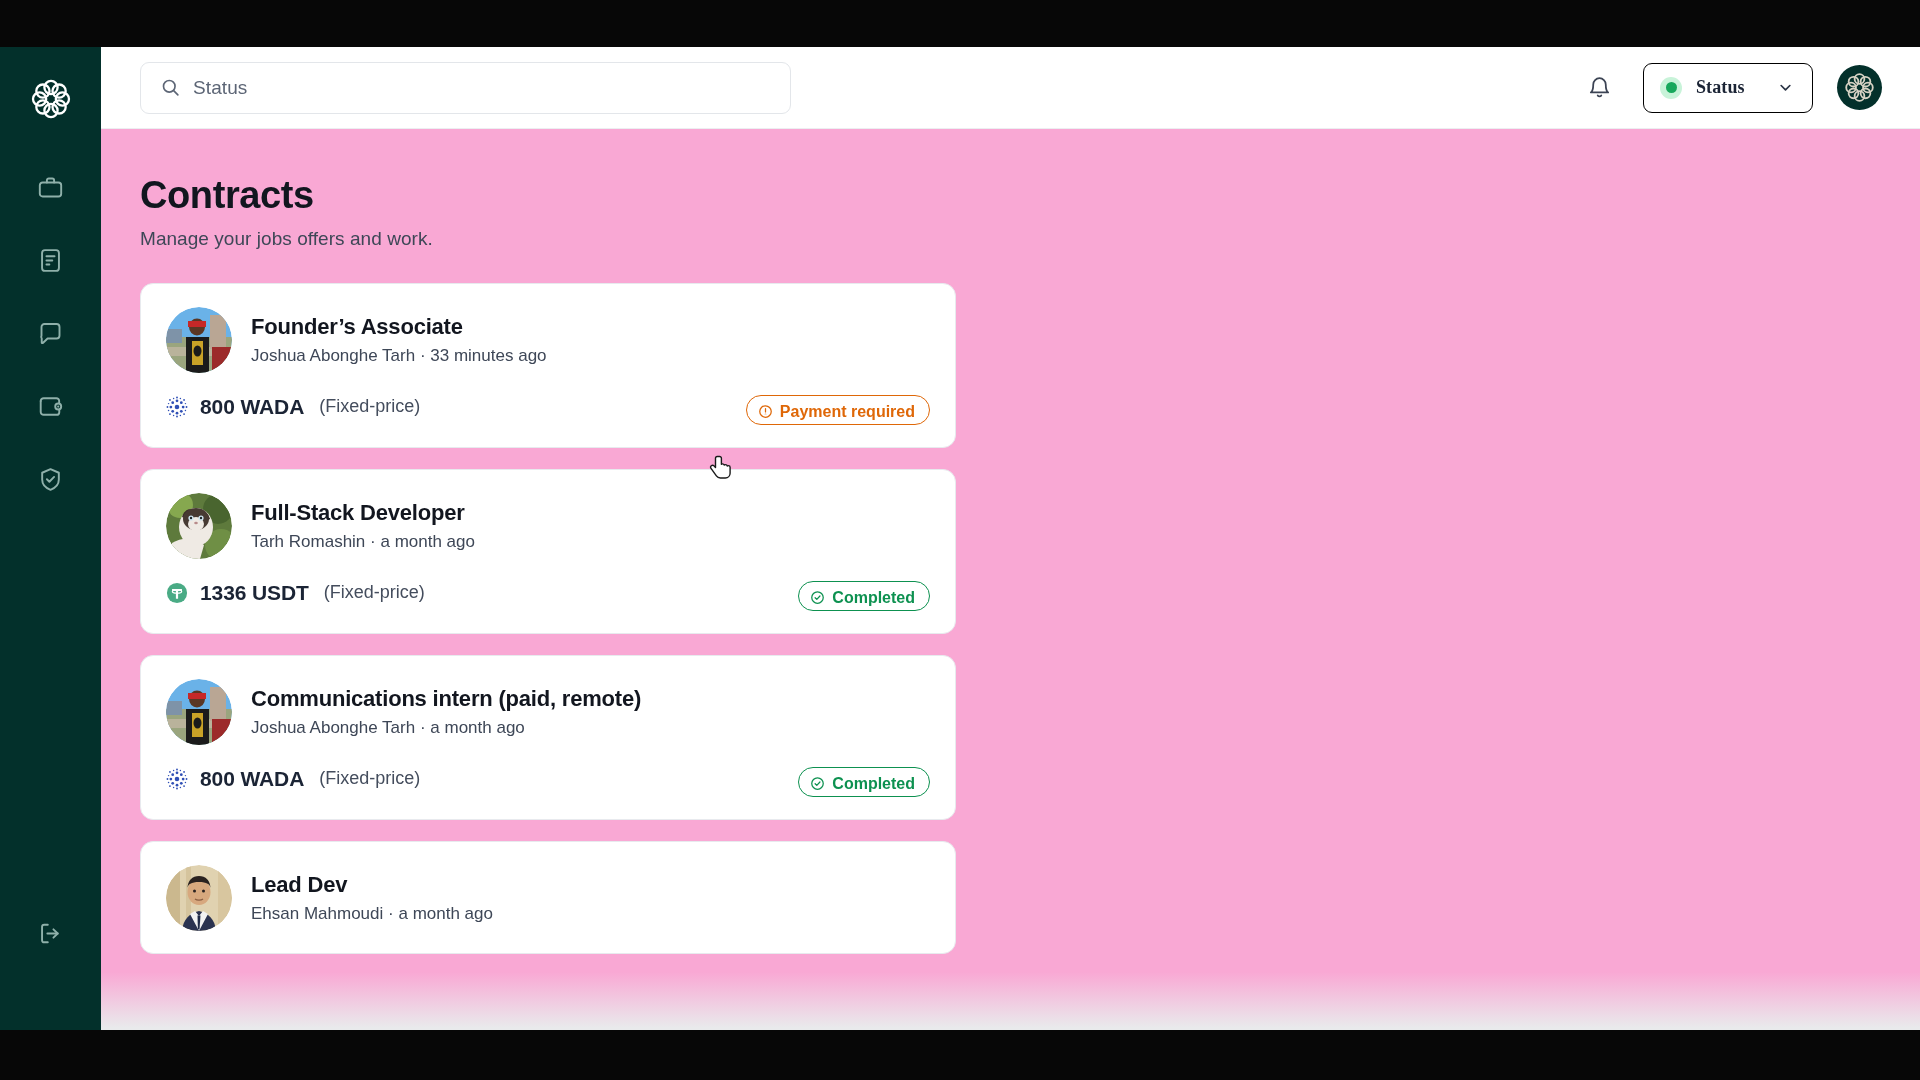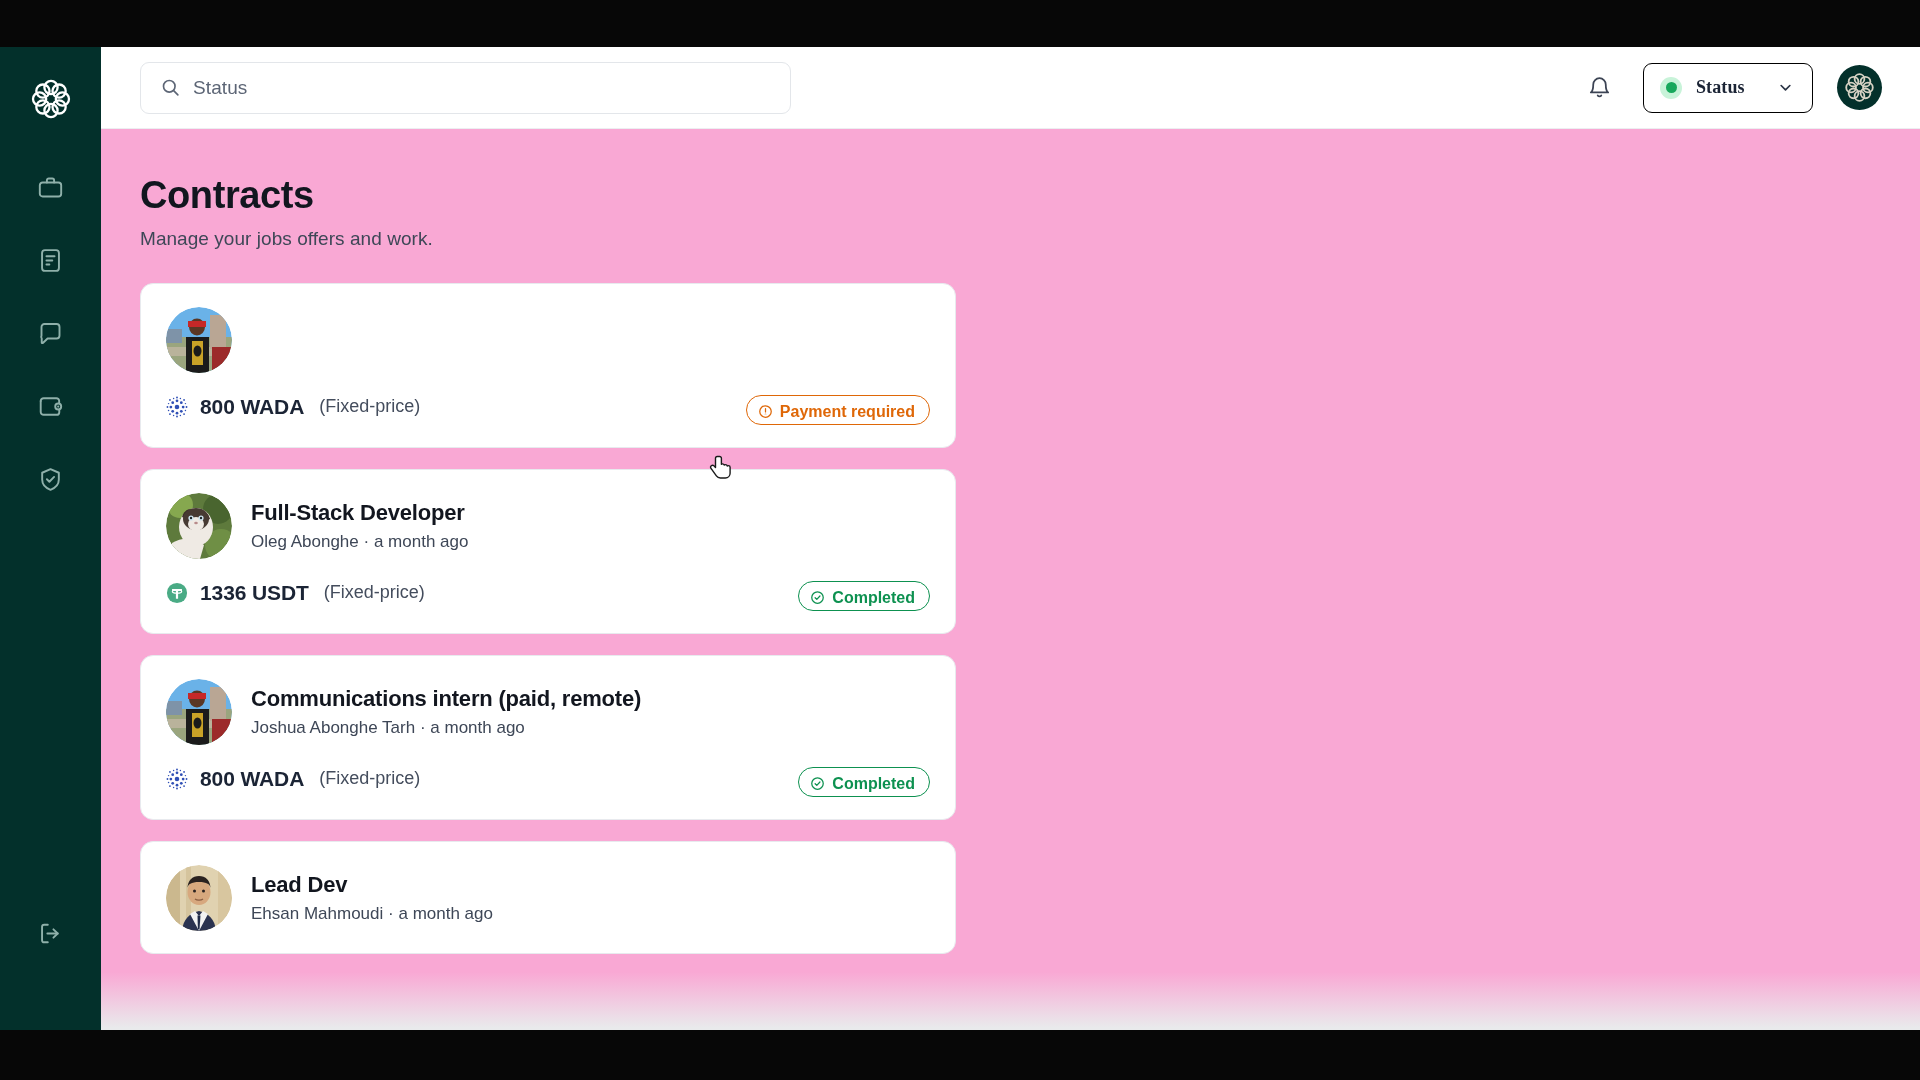--- a/index.html
+++ b/index.html
@@ -318,20 +318,28 @@
                   <rect x="44" y="8" width="16" height="34" fill="#b9a694"></rect>
                   <rect x="0" y="22" width="16" height="14" fill="#7e93a8"></rect>
                   <rect x="46" y="40" width="20" height="26" fill="#9c2a2a"></rect>
                   <ellipse cx="31" cy="20" rx="8" ry="8.5" fill="#5a3724"></ellipse>
                   <path d="M22 14h18v6H22z" fill="#c62828"></path>
                   <path d="M20 30h23v36H20z" fill="#1b1b1b"></path>
                   <path d="M26 34h11v24H26z" fill="#c9a227"></path>
                   <ellipse cx="31.5" cy="44" rx="4" ry="5.5" fill="#1b1b1b"></ellipse>
                 </g>
               </svg>
+            </div>
+            <div>
+              <div class="card-title">Founder’s Associate</div>
+              <div class="card-meta">
+                <span>Joshua Abonghe Tarh</span>
+                <span>·</span>
+                <span>33 minutes ago</span>
+              </div>
             </div>
           </div>
           <div class="card-foot">
             <div class="amount-row">
               <span class="coin">
                 <svg width="22" height="22" viewBox="0 0 24 24">
                   <g fill="#2f4fb5">
                     <circle cx="12" cy="12" r="2.5"></circle>
                     <circle cx="12" cy="5.3" r="1.5"></circle>
                       <circle cx="12" cy="18.7" r="1.5"></circle>
@@ -398,21 +406,21 @@
                   <circle cx="25" cy="25" r="1.2" fill="#20262b"></circle>
                   <circle cx="35" cy="25" r="1.2" fill="#20262b"></circle>
                   <ellipse cx="30" cy="30" rx="1.8" ry="1.2" fill="#b88b8b"></ellipse>
                   <path d="M6 50c10-6 22-6 32 2l-4 14H6z" fill="#efeae4"></path>
                 </g>
               </svg>
             </div>
             <div>
               <div class="card-title">Full-Stack Developer</div>
               <div class="card-meta">
-                <span>Oleg Abonghe</span>
+                <span>Tarh Romashin</span>
                 <span>·</span>
                 <span>a month ago</span>
               </div>
             </div>
           </div>
           <div class="card-foot">
             <div class="amount-row">
               <span class="coin">
                 <svg width="22" height="22" viewBox="0 0 24 24">
                   <circle cx="12" cy="12" r="11" fill="#4aab85"></circle>

